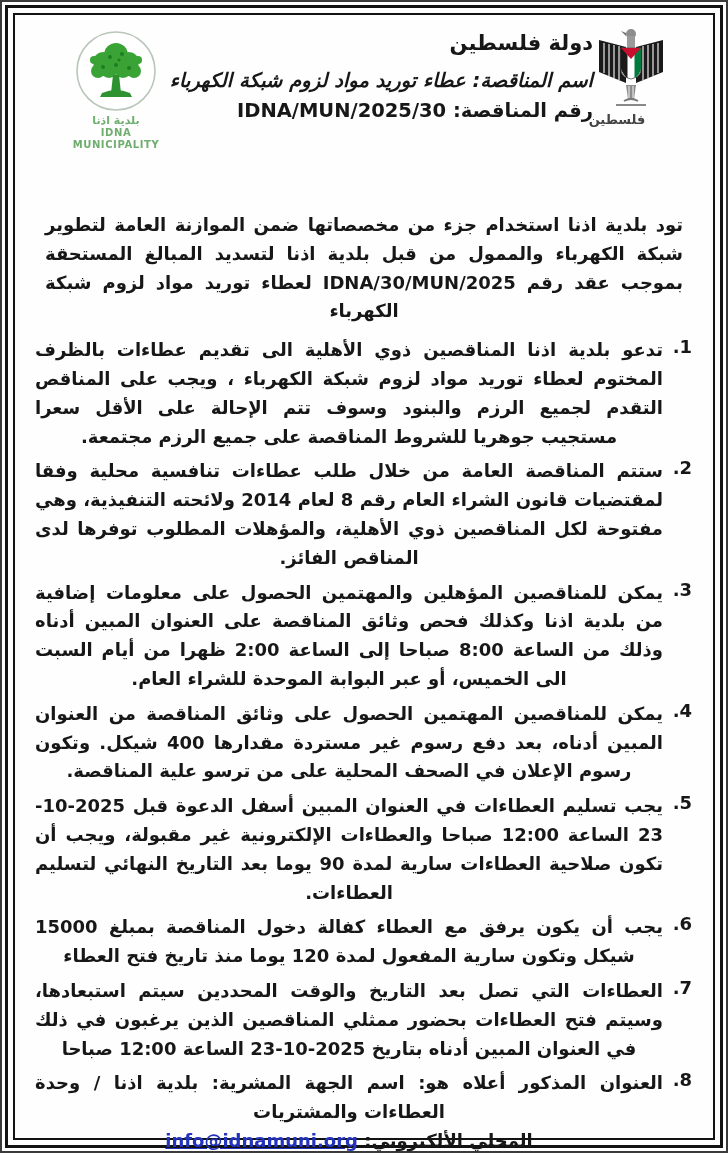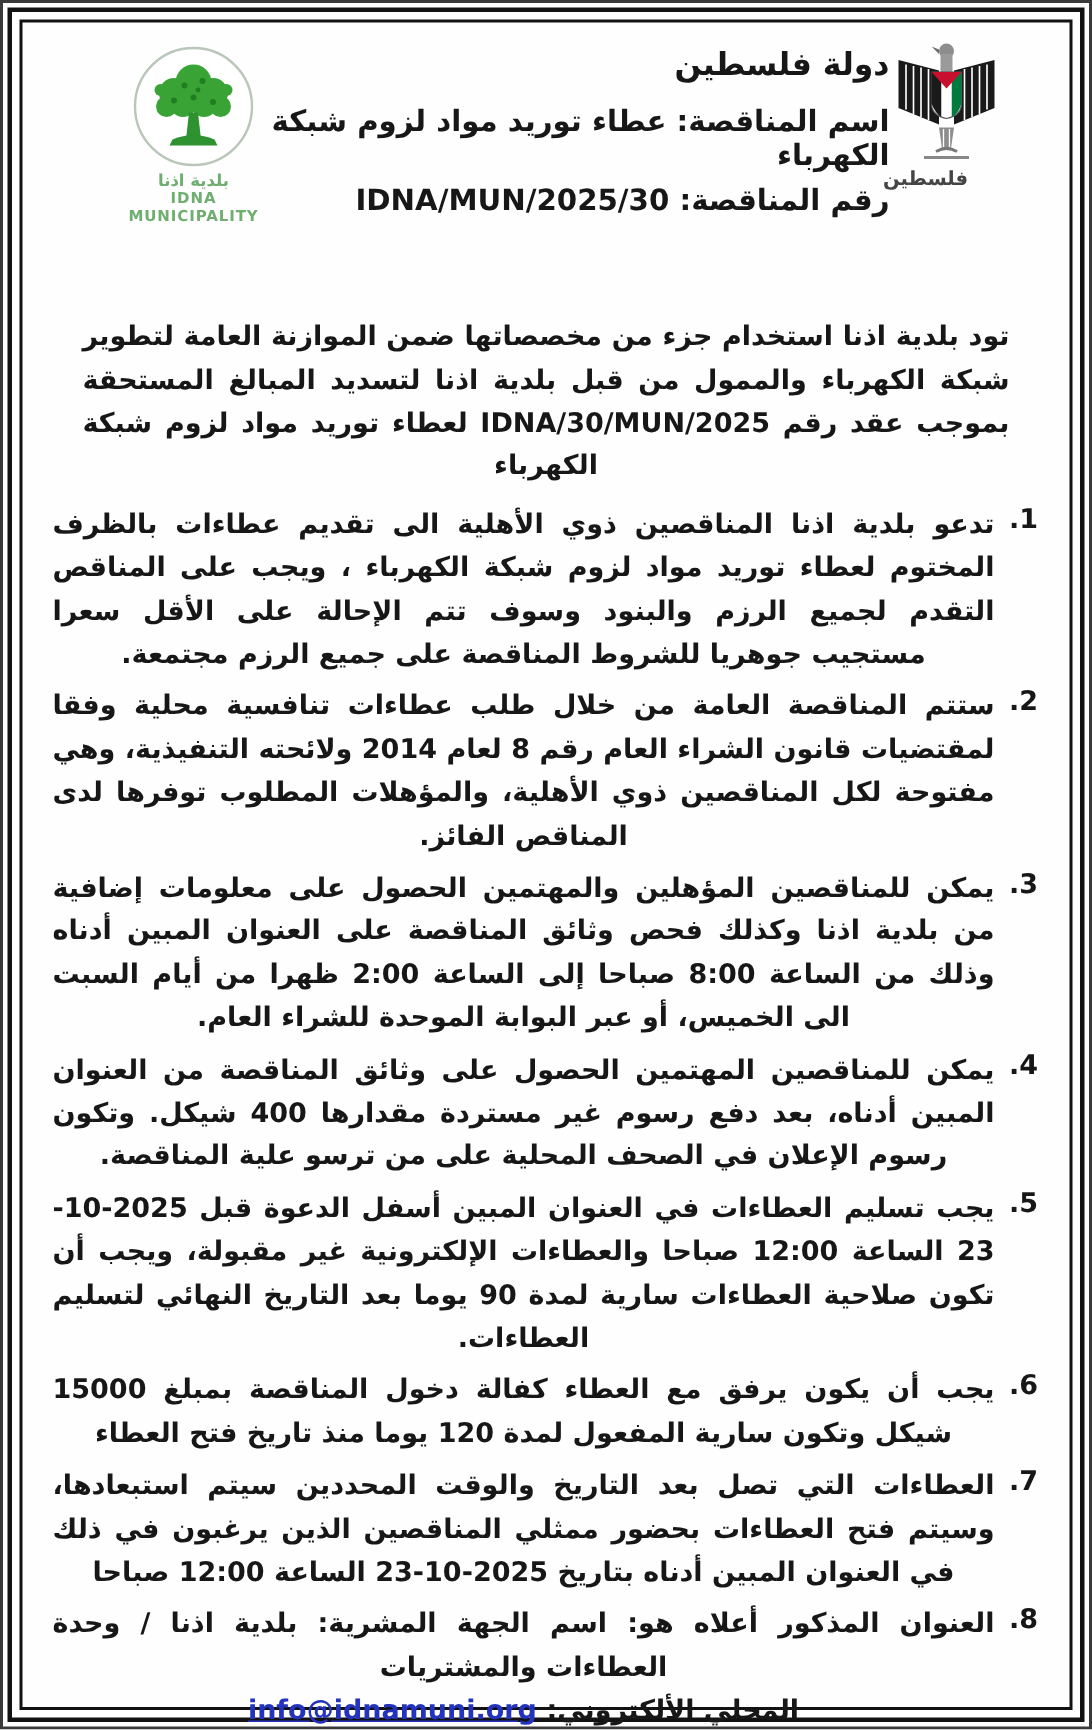--- a/index.html
+++ b/index.html
@@ -23,34 +23,34 @@
     border:2.5px solid #121212;
     padding:12px 20px 8px 20px;
     display:flex;flex-direction:column;
   }
   
   header{position:relative;min-height:178px;}
   .h-lines{padding:0 100px;text-align:right;}
   .h1{font-size:21px;margin:4px 0 14px;}
   .h2{font-size:21px;margin:0 0 18px;}
   .h3{font-size:19.5px;margin:0 0 7px;}
-  .h4{font-size:19.5px;margin:0 0 7px;}
+  .h4{font-size:19.5px;margin:0 0 7px;font-style:italic;}
   .h5{font-size:19.5px;margin:0;}
   .ltr{direction:ltr;unicode-bidi:isolate;}
-  .logo-left{position:absolute;right:auto;left:38px;top:2px;width:112px;text-align:center;}
+  .logo-left{position:absolute;right:auto;left:25px;top:2px;width:112px;text-align:center;}
   .logo-ar{color:#6fae6f;font-size:11px;line-height:1.1;margin-top:2px;letter-spacing:1px;}
   .logo-en{color:#6fae6f;font-size:10px;letter-spacing:.6px;line-height:1.2;}
   .emblem{position:absolute;right:24px;top:0;width:76px;text-align:center;}
   .emblem-caption{font-size:13px;color:#444;margin-top:1px;text-align:center;
     transform:translateX(-14px);}
   
   .intro{
     font-size:18px;line-height:1.6;
     text-align:justify;text-align-last:center;
-    margin:6px 20px 10px;
+    margin:6px 10px 10px;
   }
   .items{flex:0 1 auto;}
   .item{position:relative;padding-right:30px;margin-bottom:6px;}
   .item .num{position:absolute;right:1px;top:0;font-size:18px;}
   .item .txt{
     display:block;font-size:18px;line-height:1.6;
     text-align:justify;text-align-last:center;
   }
   .center-line{
     text-align:center;font-size:18px;line-height:1.6;

